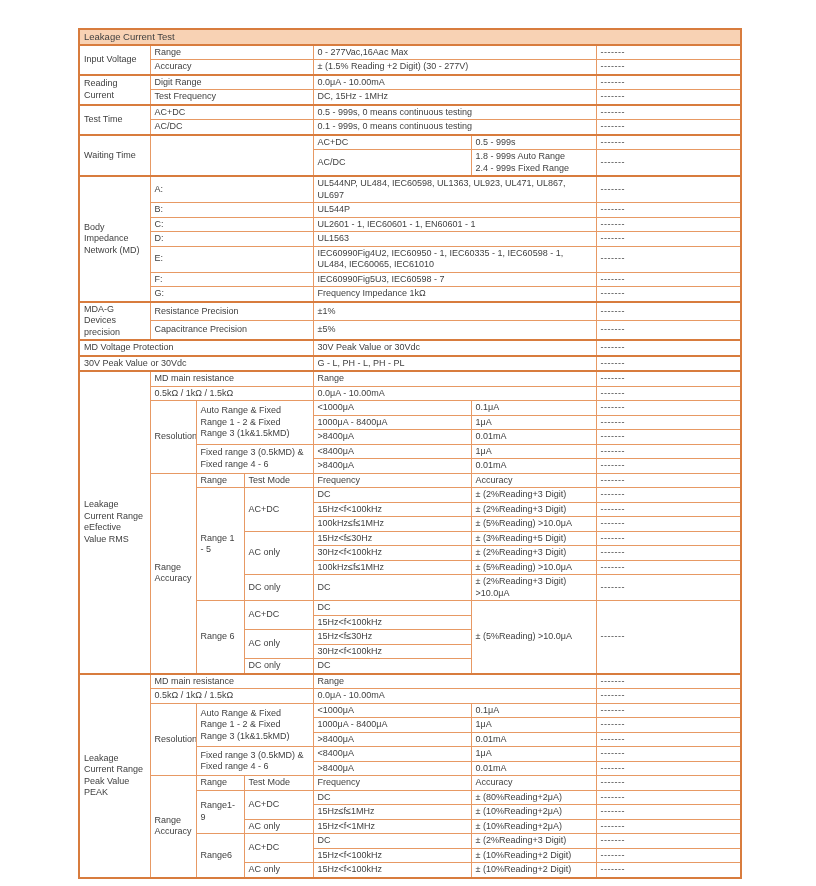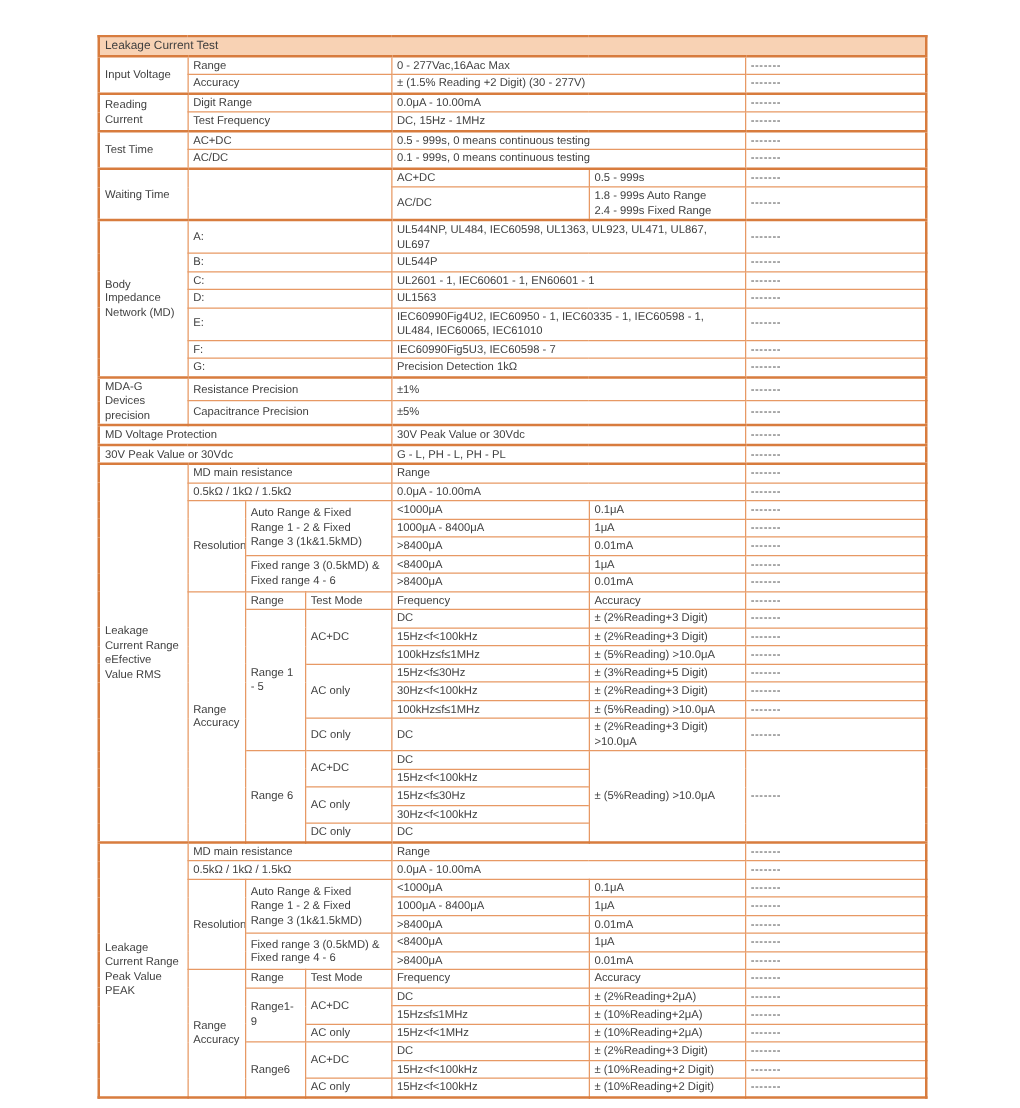--- a/index.html
+++ b/index.html
@@ -132,21 +132,21 @@
           <td colspan="2" data-name="table-cell">IEC60990Fig4U2, IEC60950 - 1, IEC60335 - 1, IEC60598 - 1, UL484, IEC60065, IEC61010</td>
           <td data-name="dashes-cell">-------</td>
         </tr>
         <tr data-name="table-row">
           <td colspan="3" data-name="table-cell">F:</td>
           <td colspan="2" data-name="table-cell">IEC60990Fig5U3, IEC60598 - 7</td>
           <td data-name="dashes-cell">-------</td>
         </tr>
         <tr data-name="table-row">
           <td colspan="3" data-name="table-cell">G:</td>
-          <td colspan="2" data-name="table-cell">Precision Detection 1kΩ</td>
+          <td colspan="2" data-name="table-cell">Frequency Impedance 1kΩ</td>
           <td data-name="dashes-cell">-------</td>
         </tr>
         <tr class="sec" data-name="table-row">
           <td rowspan="2" data-name="row-group-label">MDA-G Devices precision</td>
           <td colspan="3" data-name="table-cell">Resistance Precision</td>
           <td colspan="2" data-name="table-cell">±1%</td>
           <td data-name="dashes-cell">-------</td>
         </tr>
         <tr data-name="table-row">
           <td colspan="3" data-name="table-cell">Capacitrance Precision</td>
@@ -315,21 +315,21 @@
           <td data-name="table-cell">Range</td>
           <td data-name="table-cell">Test Mode</td>
           <td data-name="table-cell">Frequency</td>
           <td data-name="table-cell">Accuracy</td>
           <td data-name="dashes-cell">-------</td>
         </tr>
         <tr data-name="table-row">
           <td rowspan="3" data-name="table-cell">Range1-9</td>
           <td rowspan="2" data-name="table-cell">AC+DC</td>
           <td data-name="table-cell">DC</td>
-          <td data-name="table-cell">± (2%Reading+2μA)</td>
+          <td data-name="table-cell">± (80%Reading+2μA)</td>
           <td data-name="dashes-cell">-------</td>
         </tr>
         <tr data-name="table-row">
           <td data-name="table-cell">15Hz≤f≤1MHz</td>
           <td data-name="table-cell">± (10%Reading+2μA)</td>
           <td data-name="dashes-cell">-------</td>
         </tr>
         <tr data-name="table-row">
           <td data-name="table-cell">AC only</td>
           <td data-name="table-cell">15Hz&lt;f&lt;1MHz</td>

